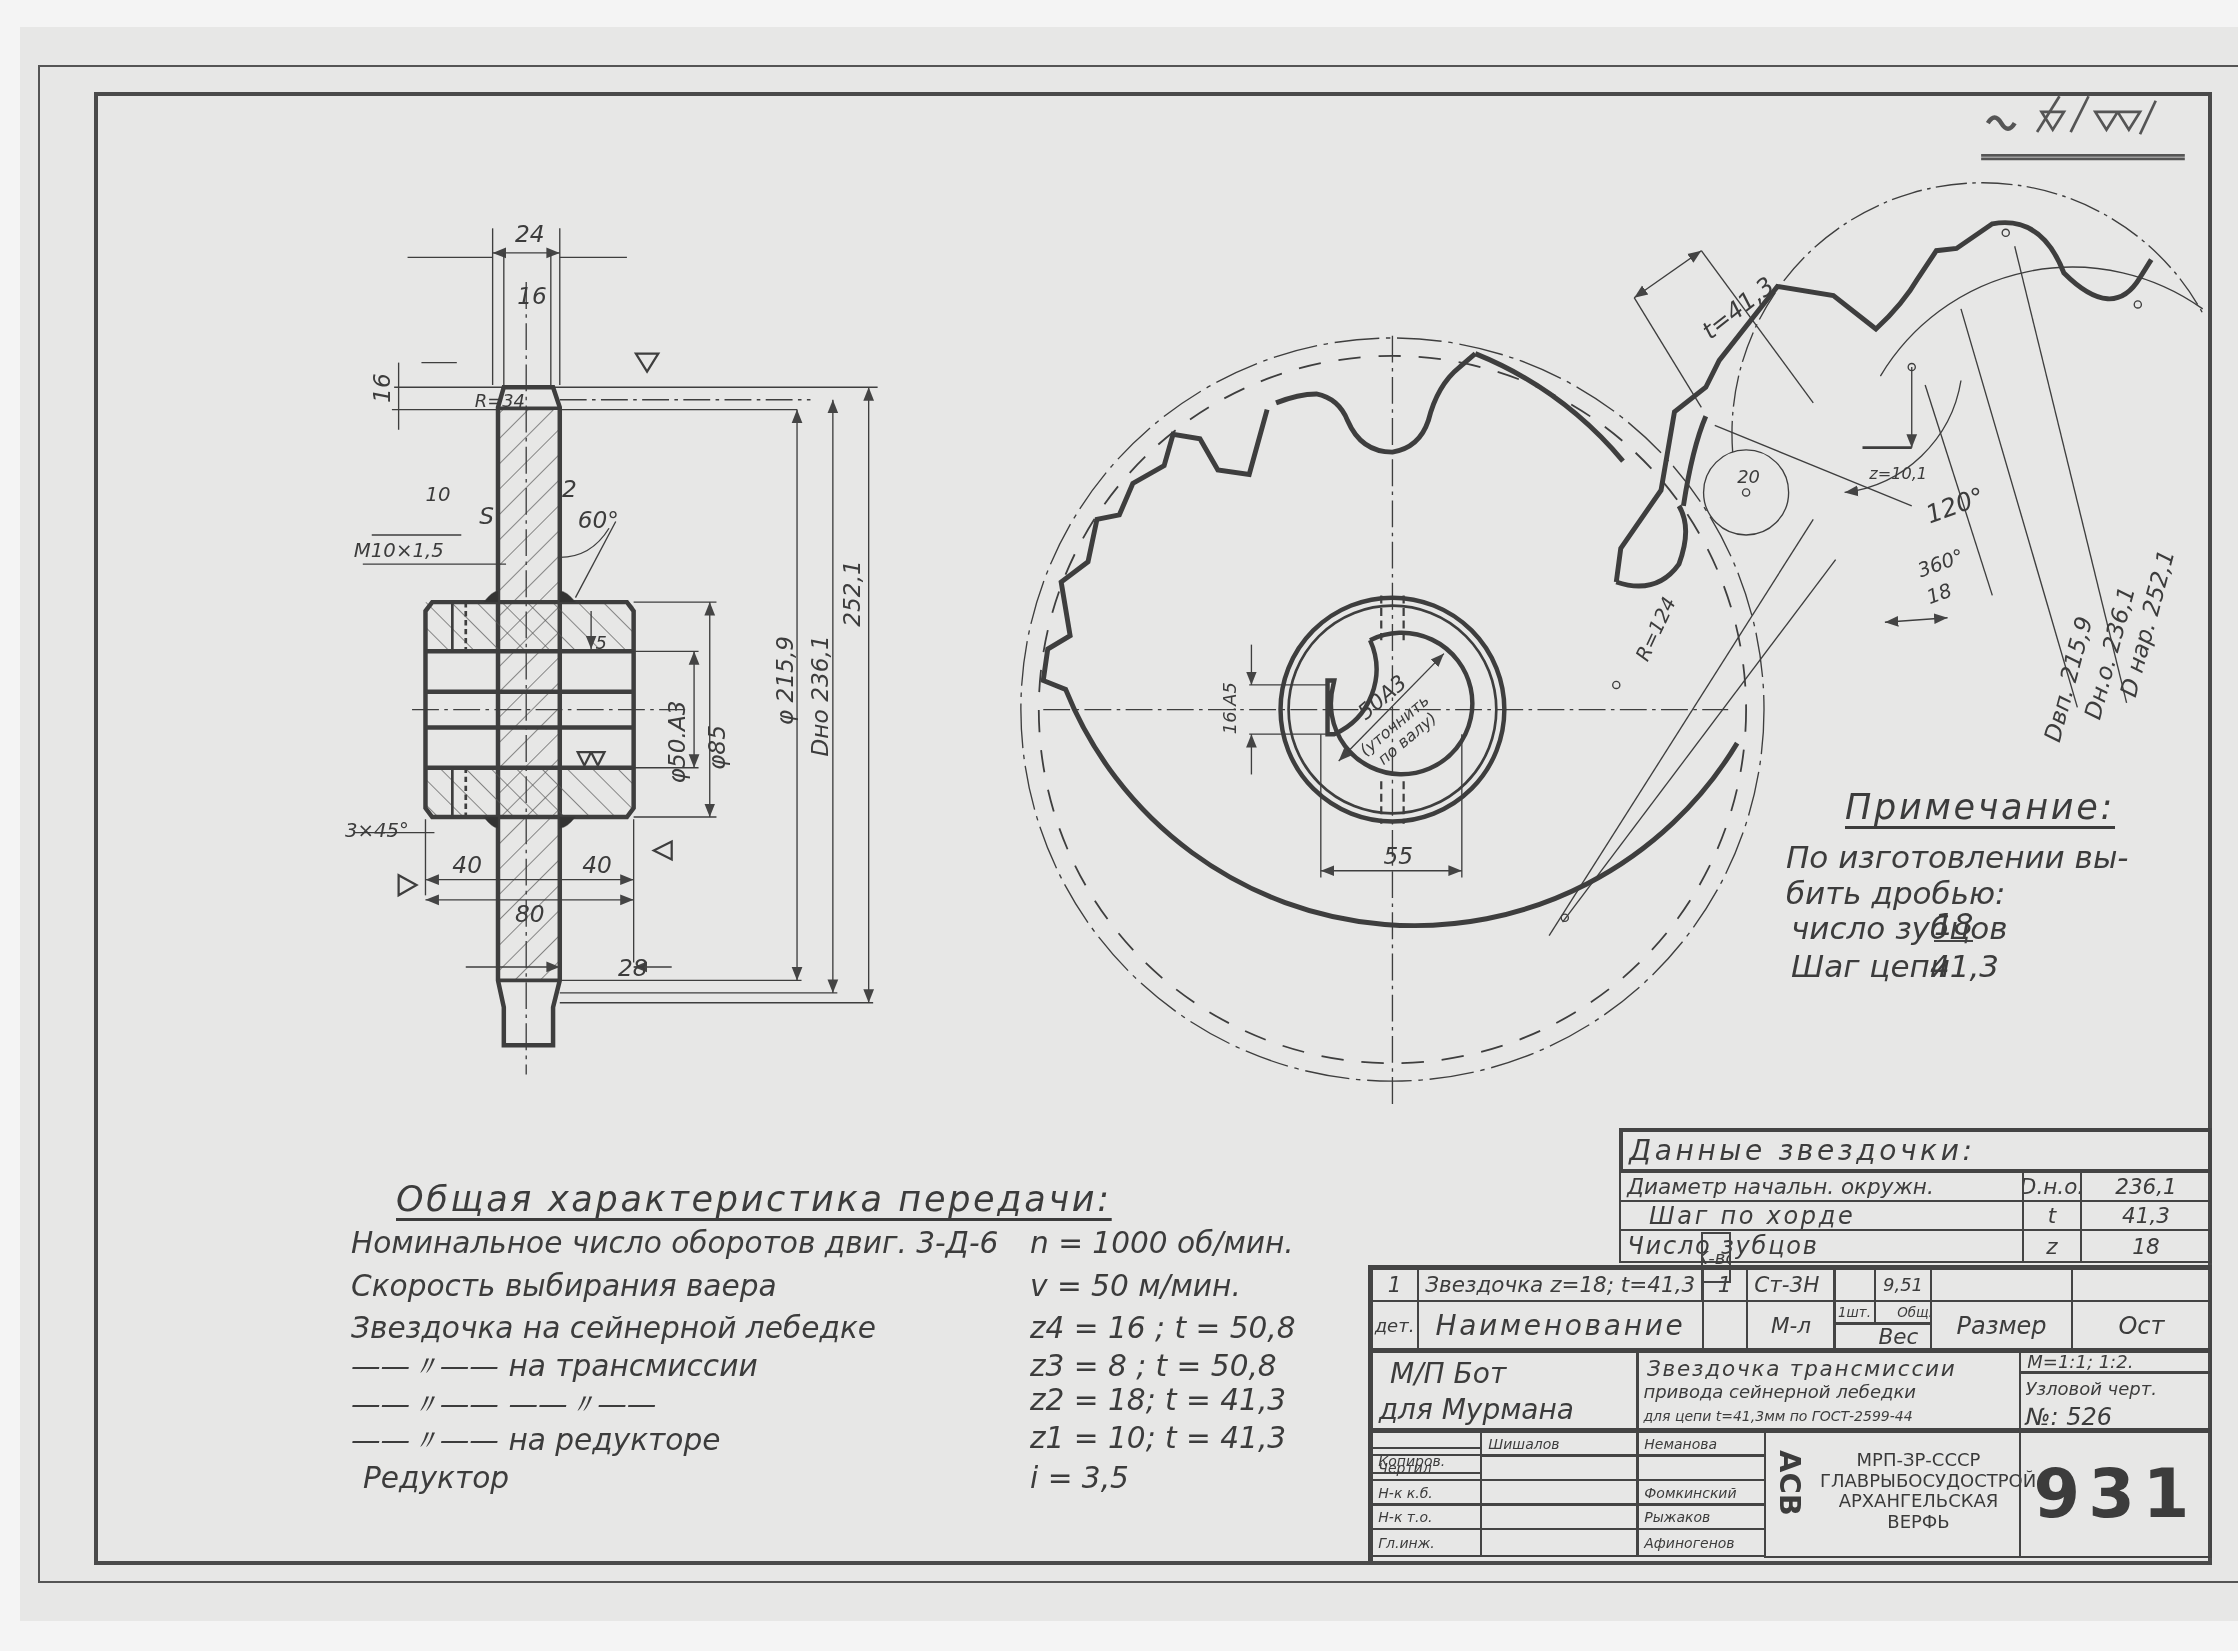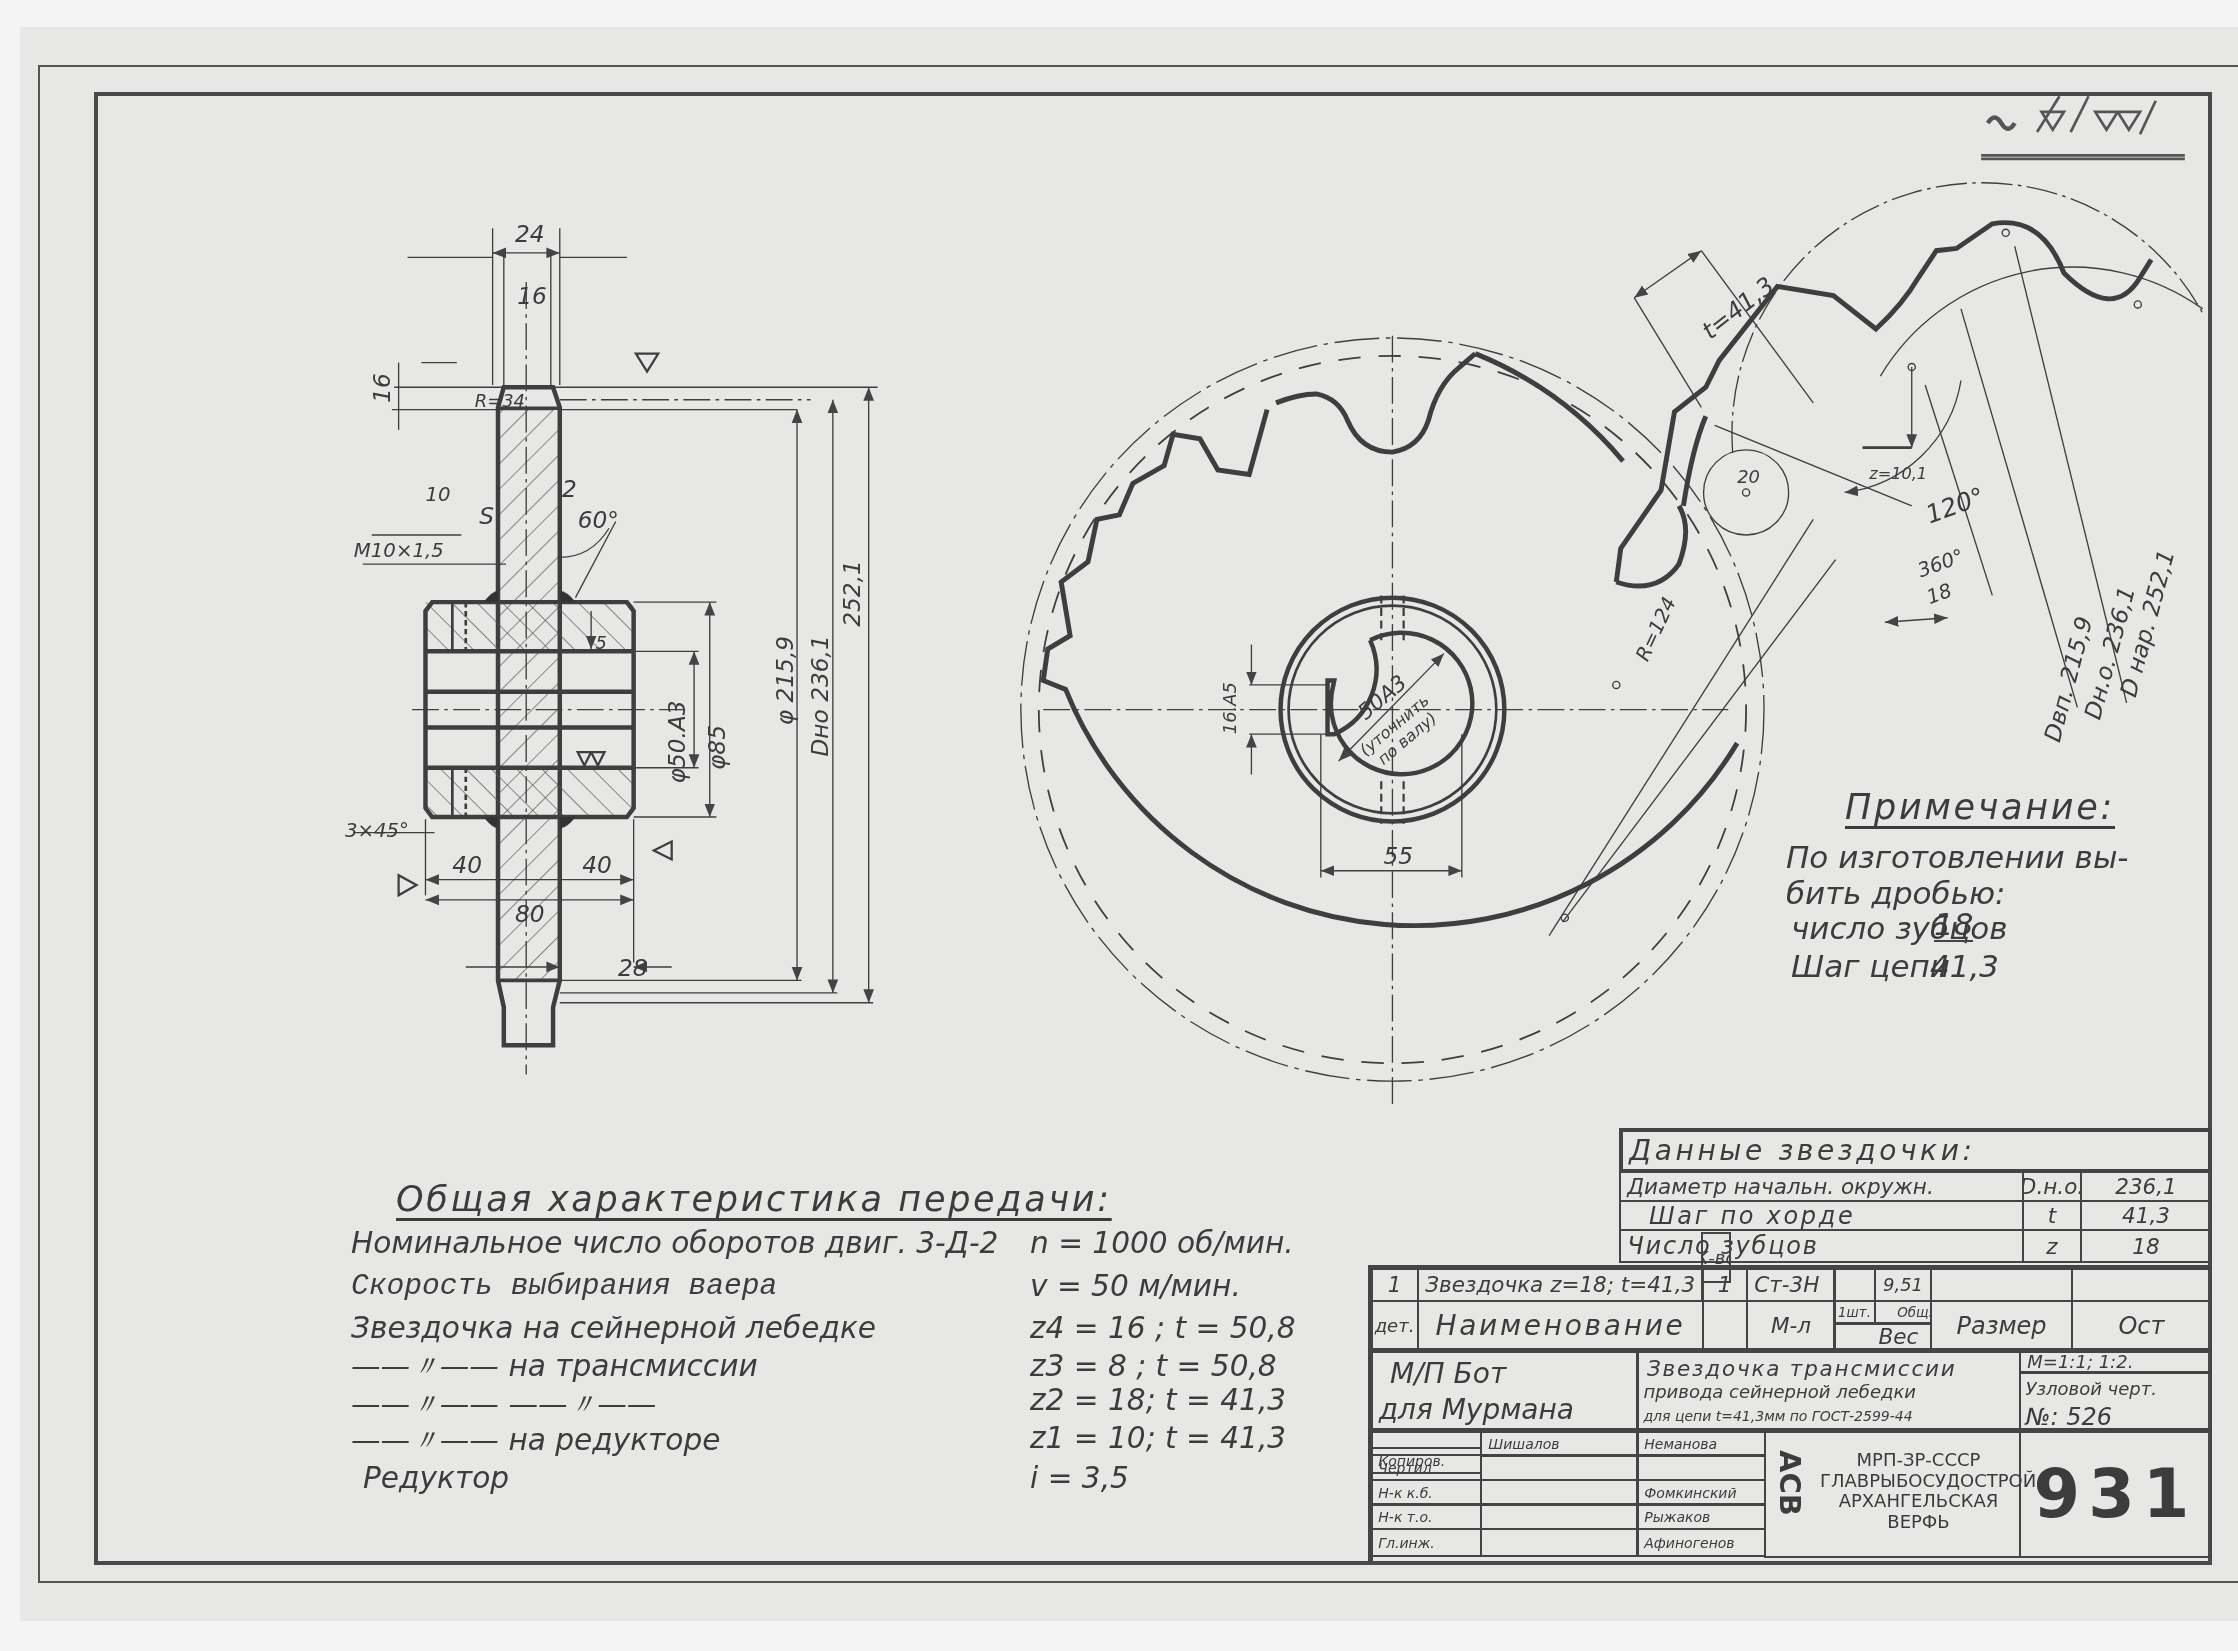--- a/index.html
+++ b/index.html
@@ -229,23 +229,23 @@
 <div class="txt note-title" style="left:1845px;top:790px;">Примечание:</div>
 <div class="txt note-line" style="left:1786px;top:842px;">По изготовлении вы-</div>
 <div class="txt note-line" style="left:1786px;top:878px;">бить дробью:</div>
 <div class="txt note-line" style="left:1791px;top:913px;">число зубцов</div>
 <div class="txt note-line" style="left:1934px;top:909px;border-bottom:2.7px solid #444;">18</div>
 <div class="txt note-line" style="left:1791px;top:951px;">Шаг цепи</div>
 <div class="txt note-line" style="left:1930px;top:951px;">41,3</div>
 
 <div class="txt gtitle" style="left:396px;top:1182px;">Общая характеристика передачи:</div>
 <div>
-  <div class="txt gline" style="left:351px;top:1229px;">Номинальное число оборотов двиг. 3-Д-2</div>
+  <div class="txt gline" style="left:351px;top:1229px;">Номинальное число оборотов двиг. 3-Д-6</div>
   <div class="txt gline" style="left:1030px;top:1229px;">n = 1000 об/мин.</div>
-  <div class="txt gline" style="left:351px;top:1272px;font-family:Liberation Mono, monospace;">Скорость выбирания ваера</div>
+  <div class="txt gline" style="left:351px;top:1272px;">Скорость выбирания ваера</div>
   <div class="txt gline" style="left:1030px;top:1272px;">v = 50 м/мин.</div>
   <div class="txt gline" style="left:351px;top:1314px;">Звездочка на сейнерной лебедке</div>
   <div class="txt gline" style="left:1030px;top:1314px;">z4 = 16 ; t = 50,8</div>
   <div class="txt gline" style="left:351px;top:1352px;">——〃—— на трансмиссии</div>
   <div class="txt gline" style="left:1030px;top:1352px;">z3 = 8 ; t = 50,8</div>
   <div class="txt gline" style="left:351px;top:1390px;">——〃——    ——〃——</div>
   <div class="txt gline" style="left:1030px;top:1386px;">z2 = 18; t = 41,3</div>
   <div class="txt gline" style="left:351px;top:1426px;">——〃—— на редукторе</div>
   <div class="txt gline" style="left:1030px;top:1424px;">z1 = 10; t = 41,3</div>
   <div class="txt gline" style="left:363px;top:1464px;">Редуктор</div>

